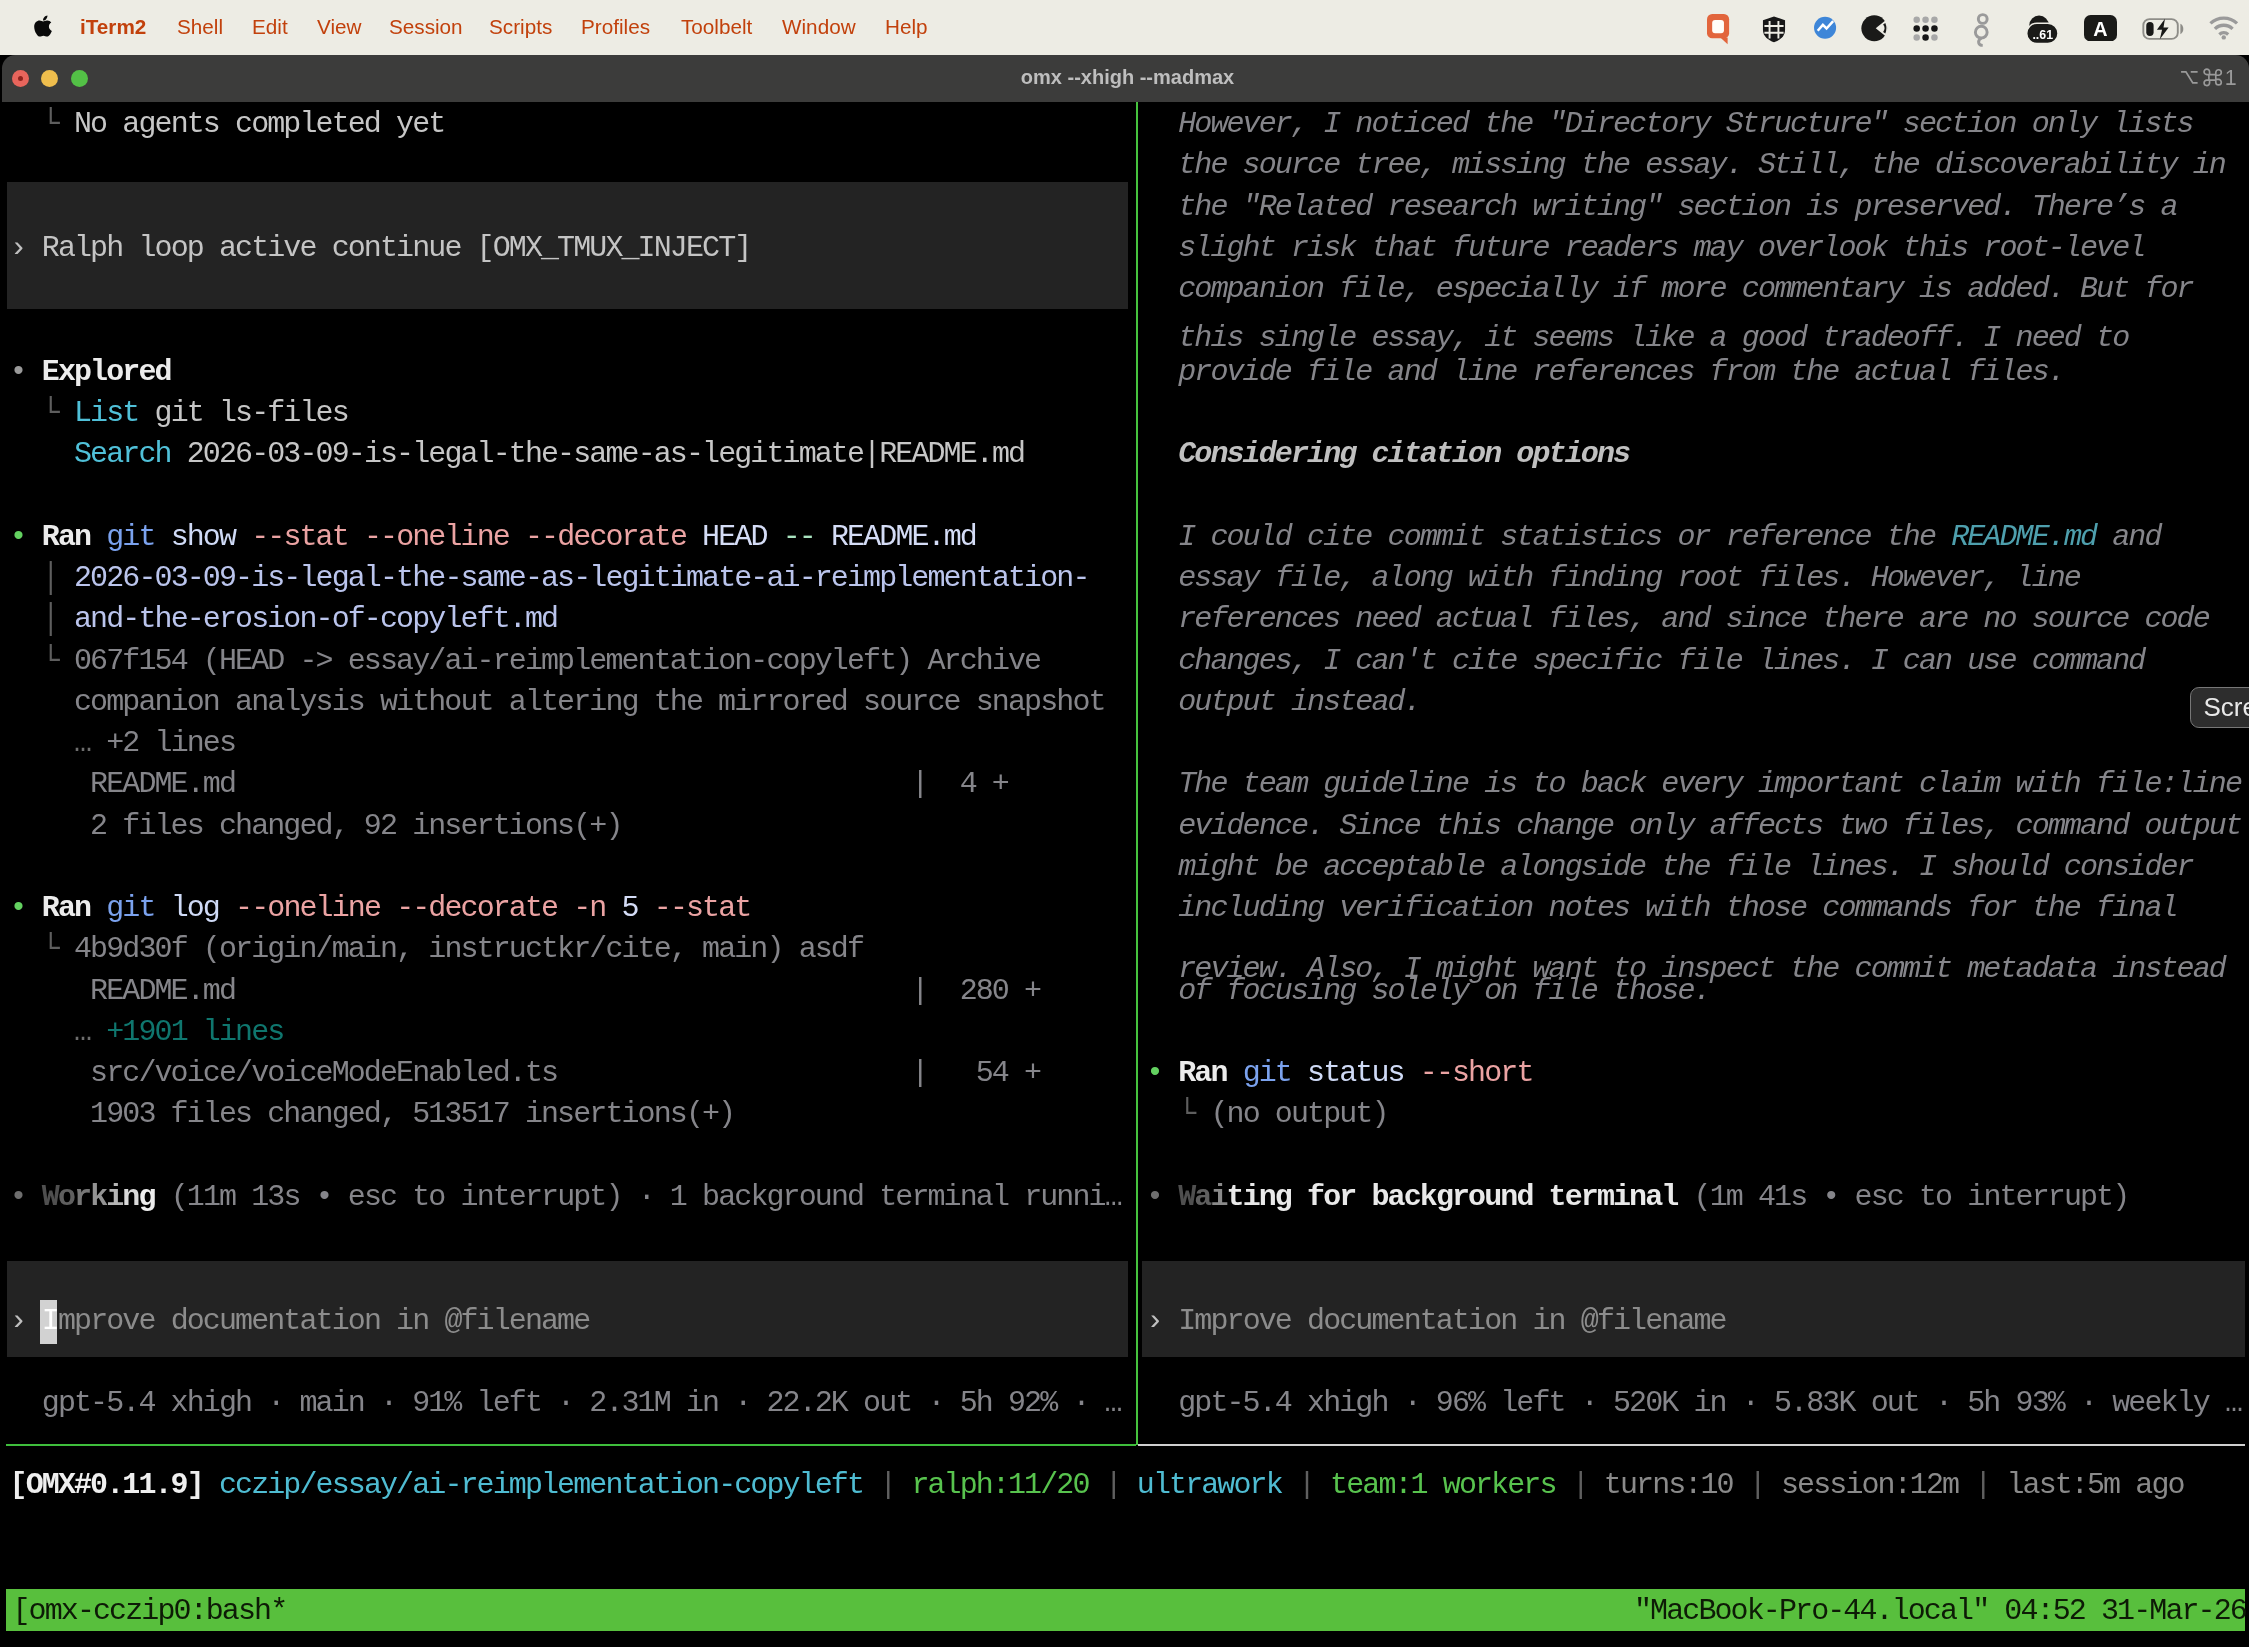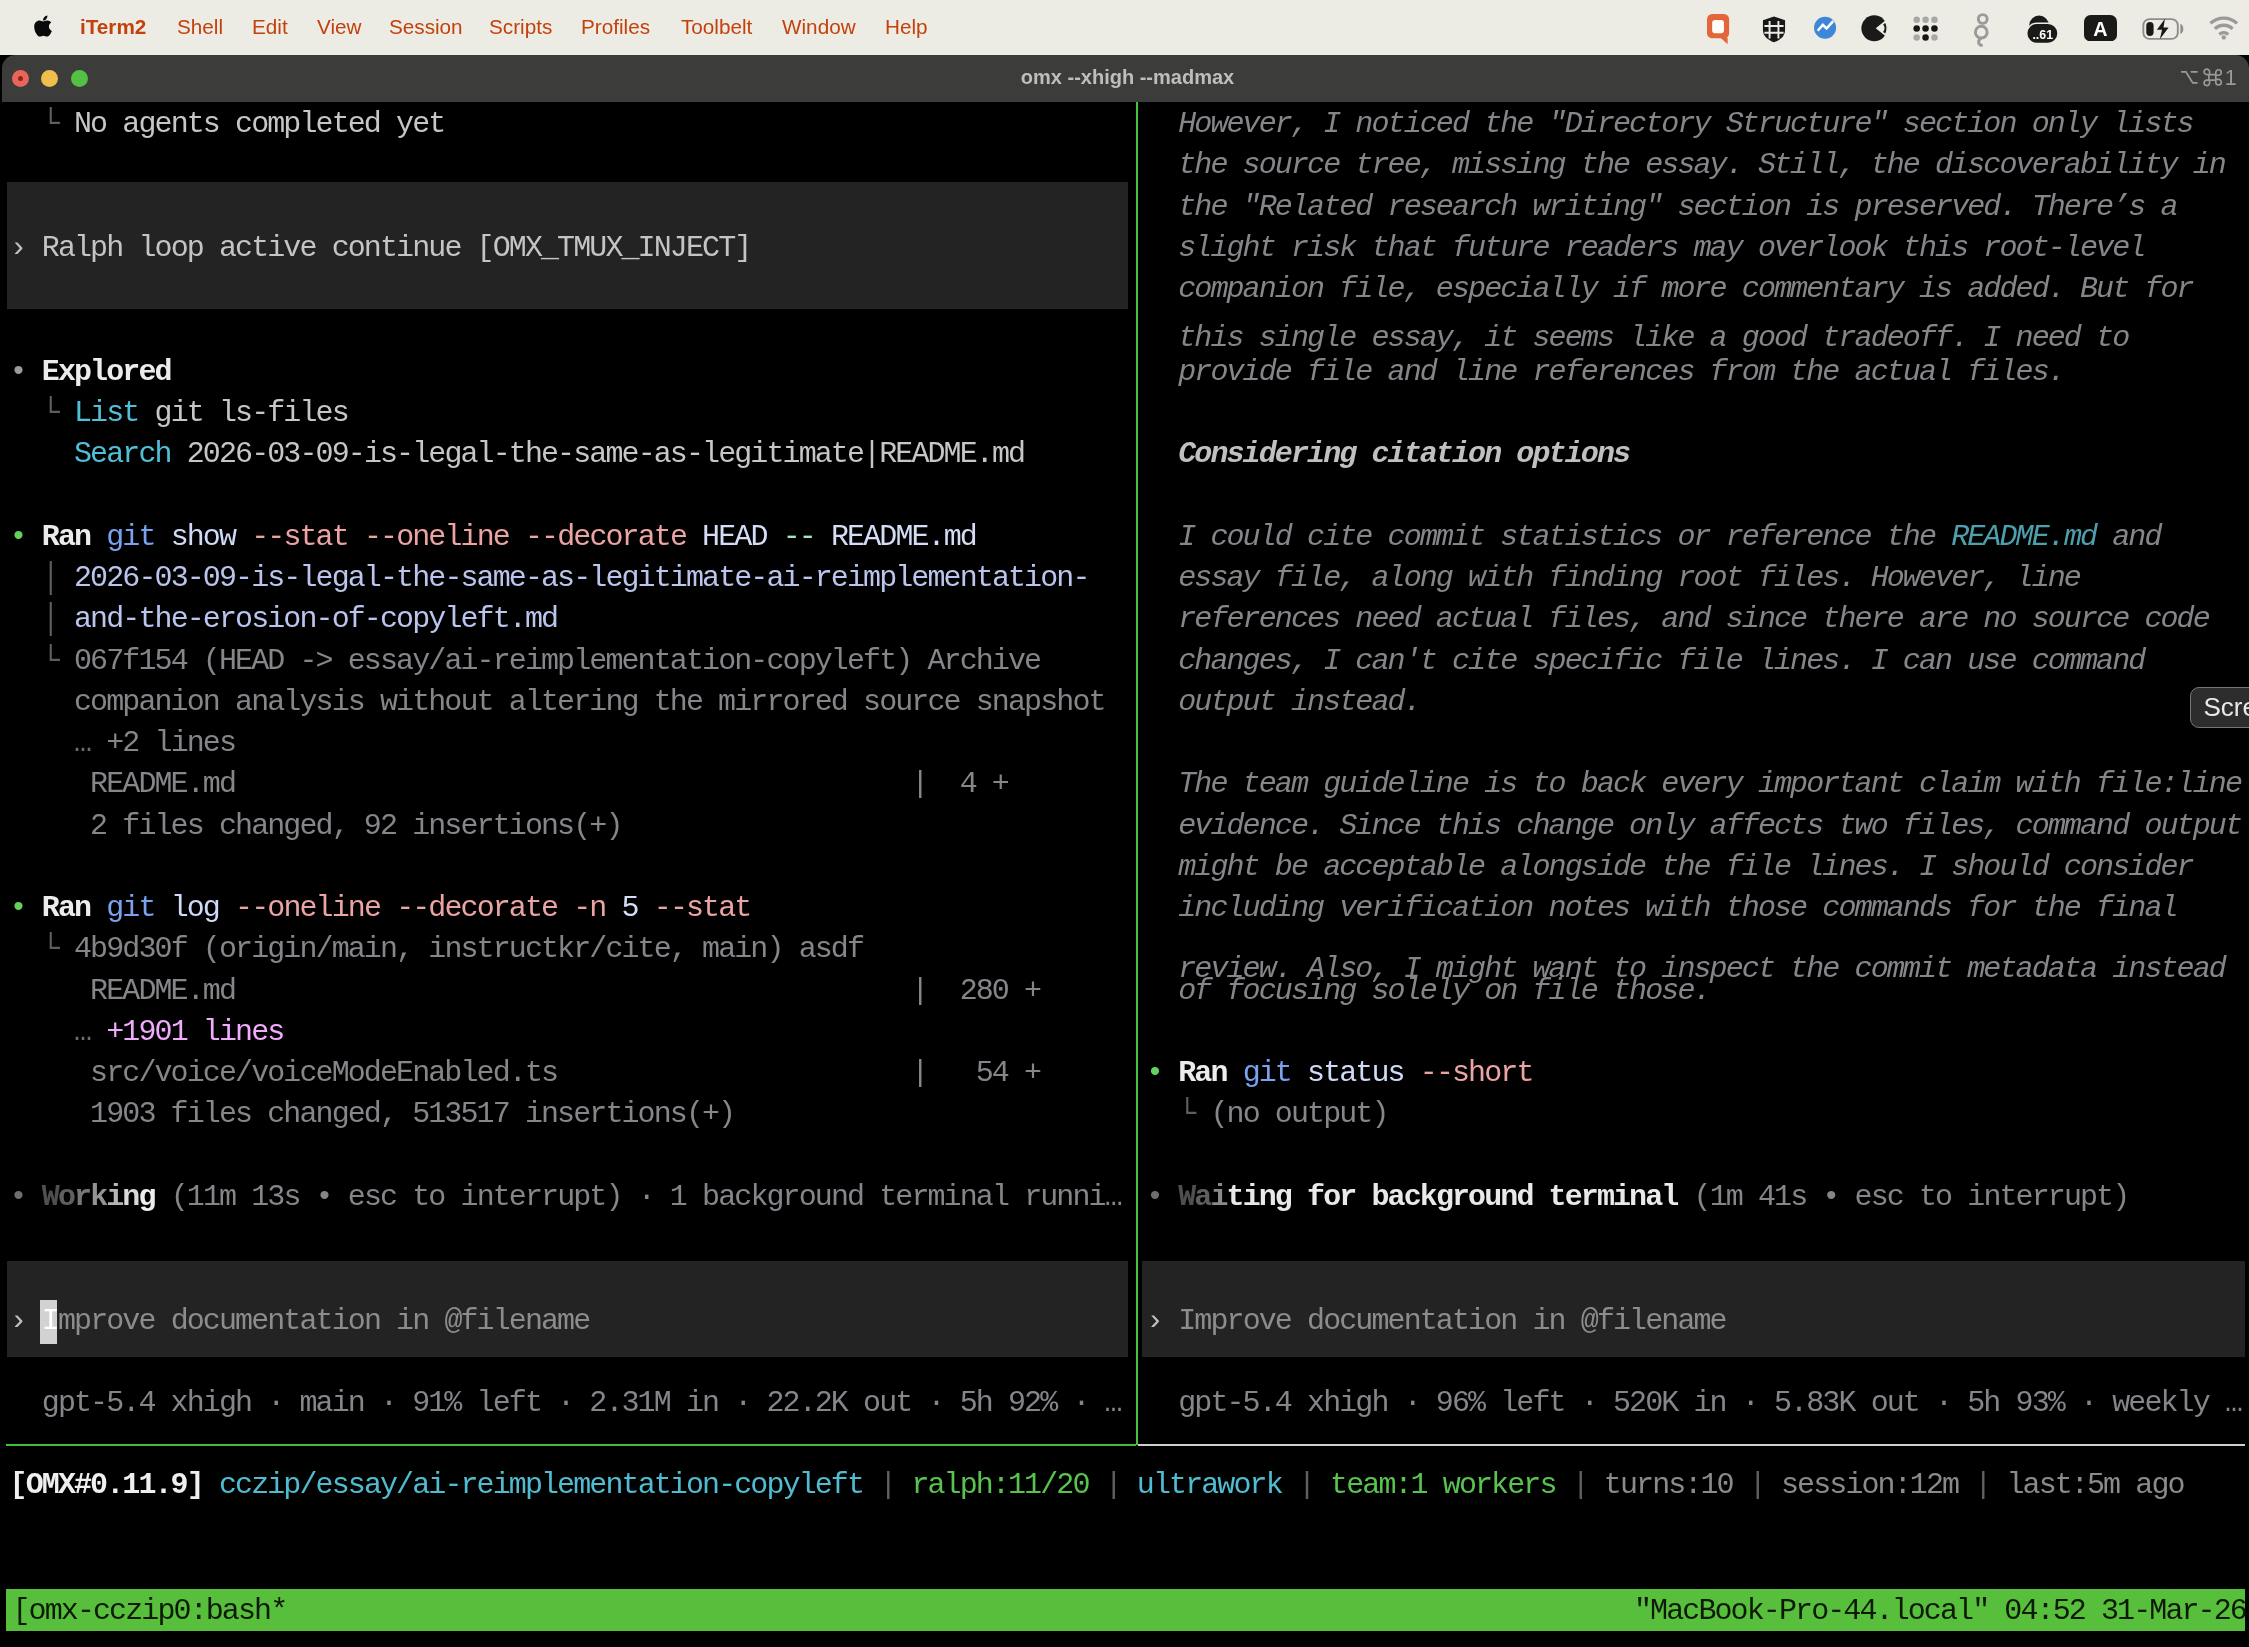--- a/index.html
+++ b/index.html
@@ -115,21 +115,21 @@
 <div class="t" style="left:9.6px;top:558px"><span style="color:#5e5e5e">  │ </span><span style="color:#bac4ec">2026-03-09-is-legal-the-same-as-legitimate-ai-reimplementation-</span></div>
 <div class="t" style="left:9.6px;top:599px"><span style="color:#5e5e5e">  │ </span><span style="color:#bac4ec">and-the-erosion-of-copyleft.md</span></div>
 <div class="t" style="left:9.6px;top:641px"><span style="color:#5e5e5e">  └ </span><span style="color:#85858a">067f154 (HEAD -&gt; essay/ai-reimplementation-copyleft) Archive</span></div>
 <div class="t" style="left:9.6px;top:682px"><span style="color:#85858a">    companion analysis without altering the mirrored source snapshot</span></div>
 <div class="t" style="left:9.6px;top:723px"><span style="color:#6e6e6e">    … </span><span style="color:#85858a">+2 lines</span></div>
 <div class="t" style="left:9.6px;top:764px"><span style="color:#85858a">     README.md                                          |  4 +</span></div>
 <div class="t" style="left:9.6px;top:806px"><span style="color:#85858a">     2 files changed, 92 insertions(+)</span></div>
 <div class="t" style="left:9.6px;top:888px"><span style="color:#63d160">• </span><span style="color:#ececec;font-weight:bold">Ran</span> <span style="color:#7ba2ee">git</span> <span style="color:#cfdaf6">log</span> <span style="color:#eba3a3">--oneline</span> <span style="color:#eba3a3">--decorate</span> <span style="color:#eba3a3">-n</span> <span style="color:#d4dcf6">5</span> <span style="color:#eba3a3">--stat</span></div>
 <div class="t" style="left:9.6px;top:929px"><span style="color:#5e5e5e">  └ </span><span style="color:#85858a">4b9d30f (origin/main, instructkr/cite, main) asdf</span></div>
 <div class="t" style="left:9.6px;top:971px"><span style="color:#85858a">     README.md                                          |  280 +</span></div>
-<div class="t" style="left:9.6px;top:1012px"><span style="color:#6e6e6e">    … </span><span style="color:#f0abfc">+1901 lines</span></div>
+<div class="t" style="left:9.6px;top:1012px"><span style="color:#6e6e6e">    … </span><span style="color:#0f766e">+1901 lines</span></div>
 <div class="t" style="left:9.6px;top:1053px"><span style="color:#85858a">     src/voice/voiceModeEnabled.ts                      |   54 +</span></div>
 <div class="t" style="left:9.6px;top:1094px"><span style="color:#85858a">     1903 files changed, 513517 insertions(+)</span></div>
 <div class="t" style="left:9.6px;top:1177px"><span style="color:#6e6e6e">• </span><span style="color:#4f4f4f;font-weight:bold">W</span><span style="color:#5f5f5f;font-weight:bold">o</span><span style="color:#777777;font-weight:bold">r</span><span style="color:#939393;font-weight:bold">k</span><span style="color:#b5b5b5;font-weight:bold">i</span><span style="color:#d9d9d9;font-weight:bold">n</span><span style="color:#ededed;font-weight:bold">g</span><span style="color:#85858a"> (11m 13s • esc to interrupt) · 1 background terminal runni…</span></div>
 <div class="t" style="left:9.6px;top:1301px"><span style="color:#bfbfbf">› </span><span style="color:#ffffff">I</span><span style="color:#8c8c8c">mprove documentation in @filename</span></div>
 <div class="t" style="left:9.6px;top:1383px"><span style="color:#85858a">  gpt-5.4 xhigh · main · 91% left · 2.31M in · 22.2K out · 5h 92% · …</span></div>
 <div class="t i" style="left:1146px;top:104px"><span style="color:#85858a">  However, I noticed the "Directory Structure" section only lists</span></div>
 <div class="t i" style="left:1146px;top:145px"><span style="color:#85858a">  the source tree, missing the essay. Still, the discoverability in</span></div>
 <div class="t i" style="left:1146px;top:187px"><span style="color:#85858a">  the "Related research writing" section is preserved. There’s a</span></div>
 <div class="t i" style="left:1146px;top:228px"><span style="color:#85858a">  slight risk that future readers may overlook this root-level</span></div>
 <div class="t i" style="left:1146px;top:269px"><span style="color:#85858a">  companion file, especially if more commentary is added. But for</span></div>

